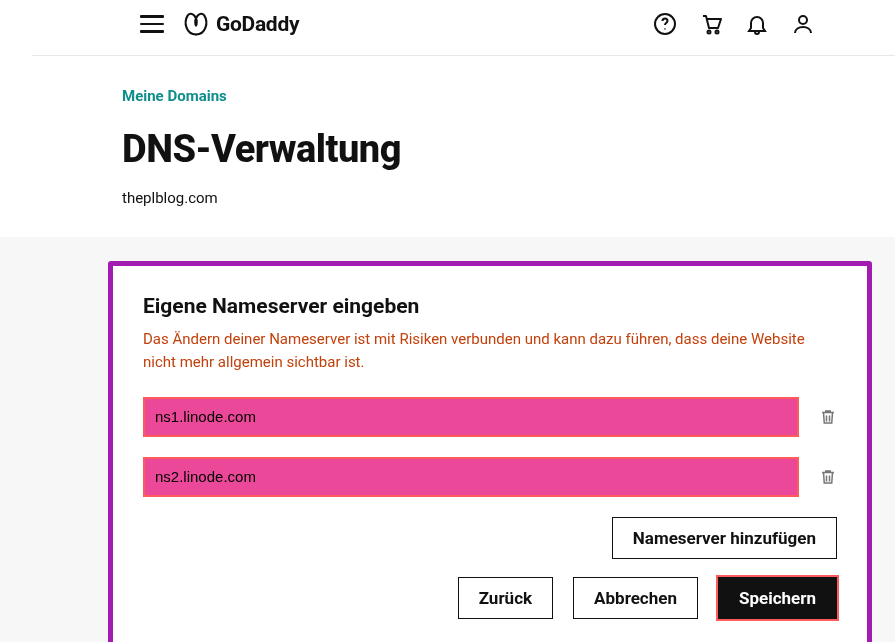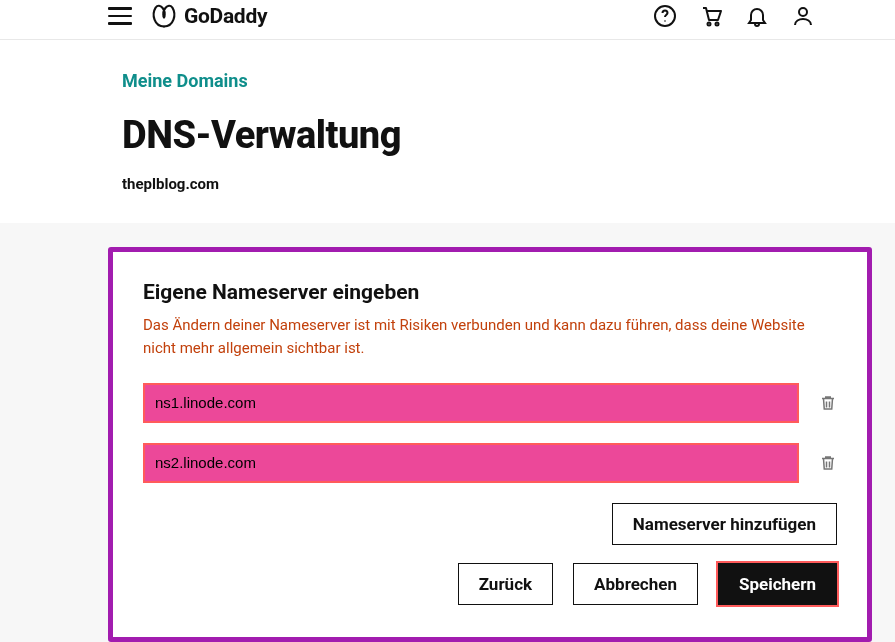--- a/index.html
+++ b/index.html
@@ -11,21 +11,22 @@
       font-family: -apple-system, BlinkMacSystemFont, "Segoe UI", Roboto, Helvetica, Arial, sans-serif;
       background: #fff;
       color: #111;
     }
     .header {
       display: flex;
       align-items: center;
       justify-content: space-between;
       padding: 10px 80px 17px 108px;
       border-bottom: 1px solid #e8e8e8;
-      height: 40px;
+      height: 56px;
+      margin-left: 32px;
     }
     .header-left {
       display: flex;
       align-items: center;
       gap: 18px;
     }
     .menu-icon {
       display: flex;
       flex-direction: column;
       gap: 5px;
@@ -63,34 +64,34 @@
     .header-right svg {
       width: 24px;
       height: 24px;
     }
     .page-top {
       padding: 30px 0 30px 122px;
     }
     .breadcrumb-link {
       color: #0f8e8b;
       font-weight: 700;
-      font-size: 18px;
+      font-size: 15px;
       text-decoration: none;
       display: inline-block;
       margin-bottom: 22px;
     }
     .page-title {
       font-size: 38px;
       font-weight: 800;
       letter-spacing: -0.5px;
       margin-bottom: 18px;
     }
     .domain-name {
       font-size: 15px;
-      font-weight: 700;
+      font-weight: 400;
     }
     .content-area {
       background: #f7f7f7;
       padding: 24px 0 60px;
     }
     .card {
       background: #fff;
       border: 5px solid #a21caf;
       border-radius: 3px;
       width: 764px;

